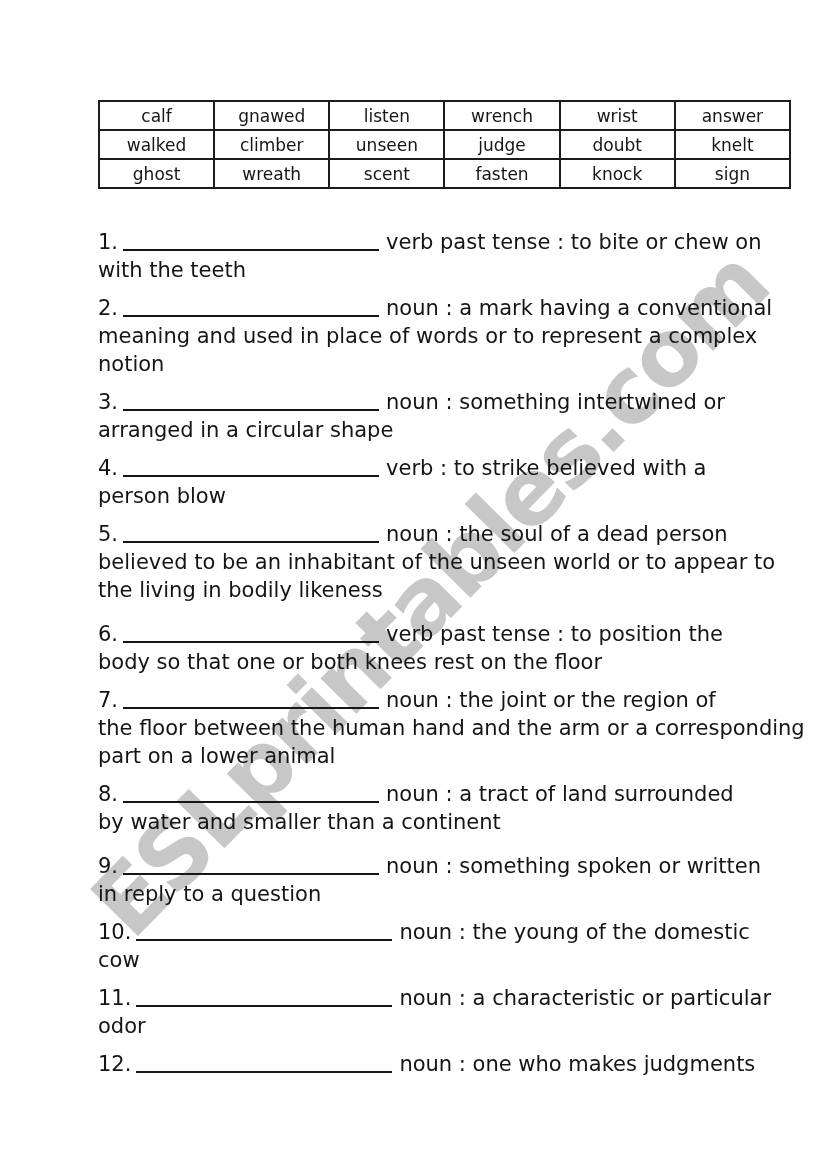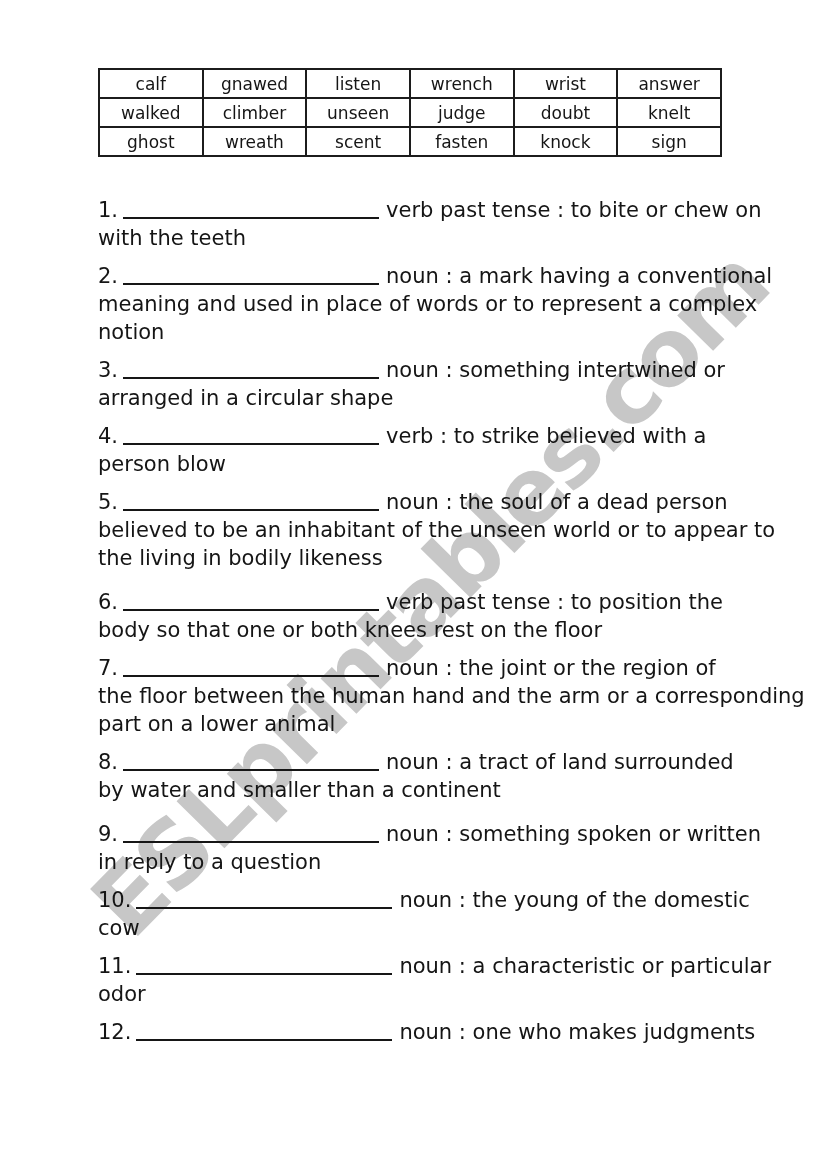--- a/index.html
+++ b/index.html
@@ -21,24 +21,24 @@
     transform:translate(-50%,-50%) rotate(-45.5deg);
     font-size:92px;font-weight:700;letter-spacing:-3px;
     white-space:nowrap;
   }
   
   .content{
     position:absolute;left:98px;top:0;width:624px;z-index:1;
   }
   
   table.word-bank{
-    margin-top:68px;
+    margin-top:100px;
     border-collapse:collapse;
     table-layout:fixed;
-    width:624px;
+    width:693px;
   }
   table.word-bank td{
     border:2px solid #1c1c1c;
     height:27px;
     text-align:center;
     vertical-align:middle;
     font-size:17px;
     padding:0;
   }
   

